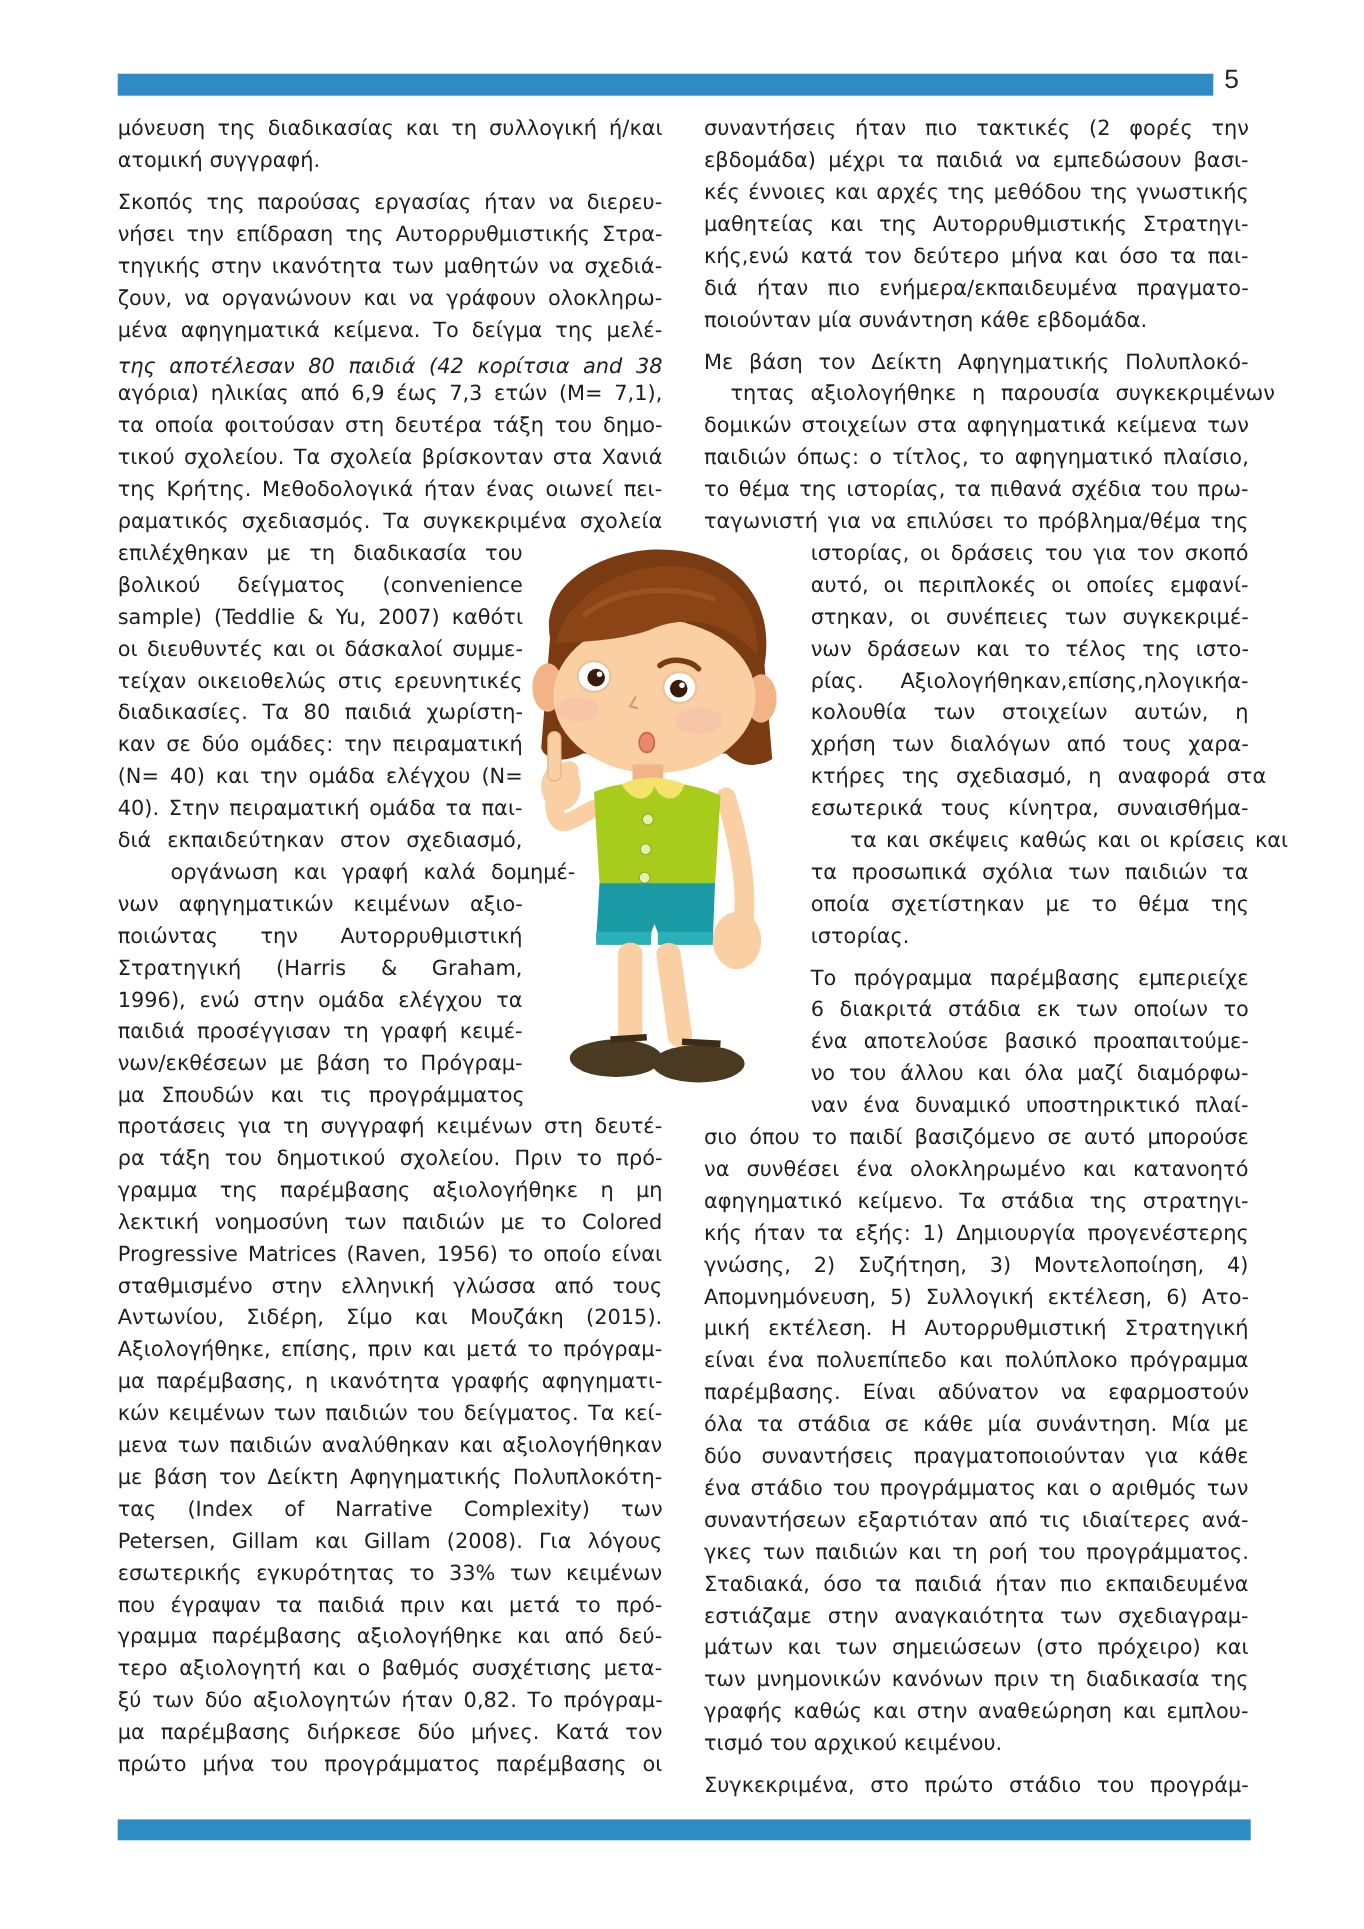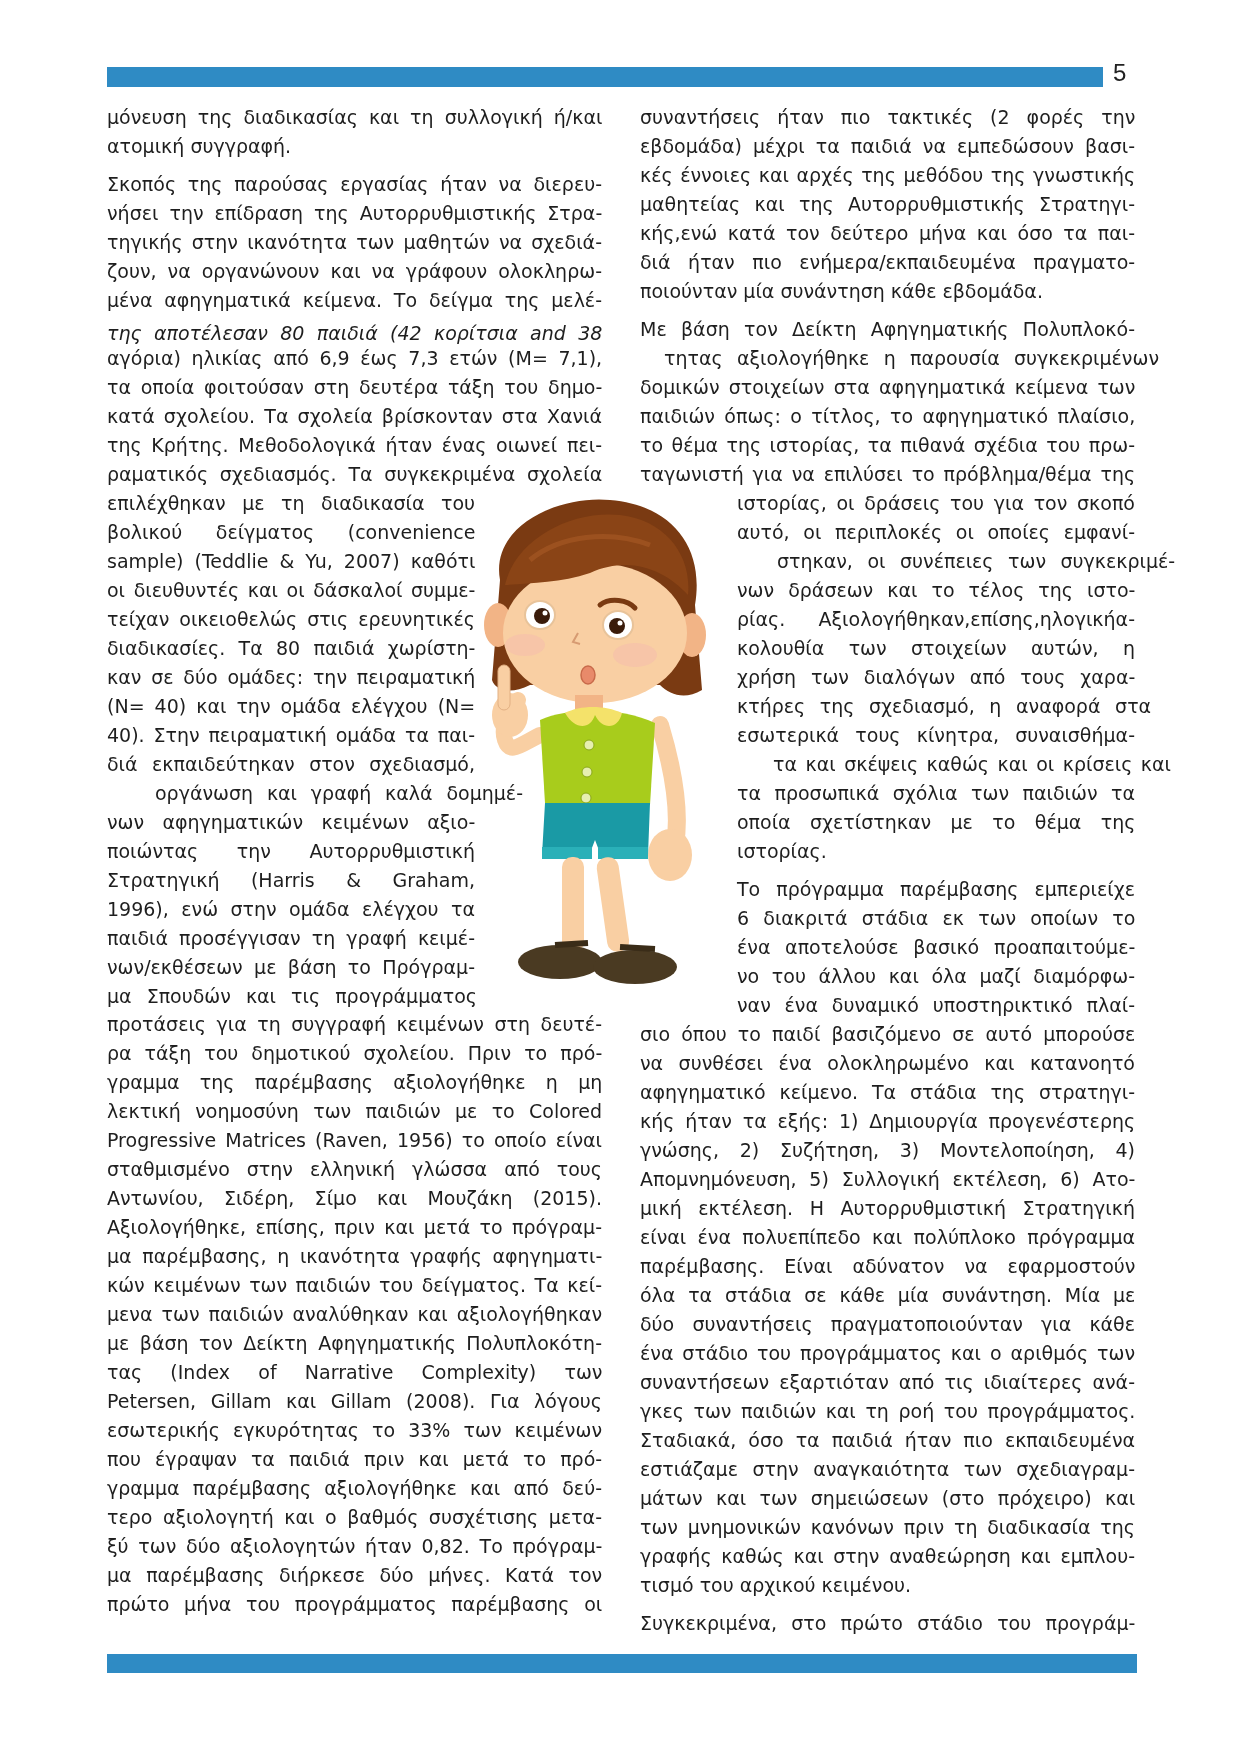--- a/index.html
+++ b/index.html
@@ -22,21 +22,21 @@
     <div class="ln" style="left: 107px; top: 105px; width: 495px; word-spacing: 5px;">μόνευση της διαδικασίας και τη συλλογική ή/και</div>
     <div class="ln last" style="left: 107px; top: 134px; width: 495px;">ατομική συγγραφή.</div>
     <div class="ln" style="left: 107px; top: 172px; width: 495px; word-spacing: 5.66667px;">Σκοπός της παρούσας εργασίας ήταν να διερευ-</div>
     <div class="ln" style="left: 107px; top: 201px; width: 495px; word-spacing: 5px;">νήσει την επίδραση της Αυτορρυθμιστικής Στρα-</div>
     <div class="ln" style="left: 107px; top: 230px; width: 495px; word-spacing: 3.16667px;">τηγικής στην ικανότητα των μαθητών να σχεδιά-</div>
     <div class="ln" style="left: 107px; top: 259px; width: 495px; word-spacing: 4.83333px;">ζουν, να οργανώνουν και να γράφουν ολοκληρω-</div>
     <div class="ln" style="left: 107px; top: 288px; width: 495px; word-spacing: 5.66667px;">μένα αφηγηματικά κείμενα. Το δείγμα της μελέ-</div>
     <div class="ln" style="left: 107px; top: 321px; width: 495px; word-spacing: 6.28571px; font-style: italic;">της αποτέλεσαν 80  παιδιά (42 κορίτσια and 38</div>
     <div class="ln" style="left: 107px; top: 346px; width: 495px; word-spacing: 4.625px;">αγόρια) ηλικίας από 6,9 έως 7,3 ετών (Μ= 7,1),</div>
     <div class="ln" style="left: 107px; top: 375px; width: 495px; word-spacing: 3.71429px;">τα οποία φοιτούσαν στη δευτέρα τάξη του δημο-</div>
-    <div class="ln" style="left: 107px; top: 404px; width: 495px; word-spacing: 2.5px;">κατά σχολείου. Τα σχολεία βρίσκονταν στα Χανιά</div>
+    <div class="ln" style="left: 107px; top: 404px; width: 495px; word-spacing: 2.5px;">τικού σχολείου. Τα σχολεία βρίσκονταν στα Χανιά</div>
     <div class="ln" style="left: 107px; top: 433px; width: 495px; word-spacing: 3.66667px;">της Κρήτης. Μεθοδολογικά ήταν ένας οιωνεί πει-</div>
     <div class="ln" style="left: 107px; top: 462px; width: 495px; word-spacing: 5.75px;">ραματικός σχεδιασμός. Τα συγκεκριμένα σχολεία</div>
     <div class="ln" style="left: 107px; top: 491px; width: 368px; word-spacing: 10.5px;">επιλέχθηκαν με τη διαδικασία του</div>
     <div class="ln" style="left: 107px; top: 520px; width: 368px; word-spacing: 27.5px;">βολικού δείγματος (convenience</div>
     <div class="ln" style="left: 107px; top: 549px; width: 368px; word-spacing: 5px;">sample) (Teddlie &amp; Yu, 2007) καθότι</div>
     <div class="ln" style="left: 107px; top: 578px; width: 368px; word-spacing: 2.6px;">οι διευθυντές και οι δάσκαλοί συμμε-</div>
     <div class="ln" style="left: 107px; top: 607px; width: 368px; word-spacing: 4px;">τείχαν οικειοθελώς στις ερευνητικές</div>
     <div class="ln" style="left: 107px; top: 636px; width: 368px; word-spacing: 7.25px;">διαδικασίες. Τα 80 παιδιά χωρίστη-</div>
     <div class="ln" style="left: 107px; top: 665px; width: 368px; word-spacing: 3.8px;">καν σε δύο ομάδες: την πειραματική</div>
     <div class="ln" style="left: 107px; top: 694px; width: 368px; word-spacing: 4px;">(Ν= 40) και την ομάδα ελέγχου (Ν=</div>
@@ -81,21 +81,21 @@
     <div class="ln" style="left: 640px; top: 250px; width: 495px; word-spacing: 11.5px;">διά ήταν πιο ενήμερα/εκπαιδευμένα πραγματο-</div>
     <div class="ln last" style="left: 640px; top: 279px; width: 495px;">ποιούνταν μία συνάντηση κάθε εβδομάδα.</div>
     <div class="ln" style="left: 640px; top: 317px; width: 495px; word-spacing: 8.2px;">Με βάση τον Δείκτη Αφηγηματικής Πολυπλοκό-</div>
     <div class="ln" style="left: 640px; top: 346px; width: 495px; word-spacing: 8.25px; margin-left: 24px;">τητας αξιολογήθηκε η παρουσία συγκεκριμένων</div>
     <div class="ln" style="left: 640px; top: 375px; width: 495px; word-spacing: 3.2px;">δομικών στοιχείων στα αφηγηματικά κείμενα των</div>
     <div class="ln" style="left: 640px; top: 404px; width: 495px; word-spacing: 3.33333px;">παιδιών όπως: ο τίτλος, το αφηγηματικό πλαίσιο,</div>
     <div class="ln" style="left: 640px; top: 433px; width: 495px; word-spacing: 2.375px;">το θέμα της ιστορίας, τα πιθανά σχέδια του πρω-</div>
     <div class="ln" style="left: 640px; top: 462px; width: 495px; word-spacing: 2.83333px;">ταγωνιστή για να επιλύσει το πρόβλημα/θέμα της</div>
     <div class="ln" style="left: 737px; top: 491px; width: 398px; word-spacing: 3.66667px;">ιστορίας, οι δράσεις του για τον σκοπό</div>
     <div class="ln" style="left: 737px; top: 520px; width: 398px; word-spacing: 7.6px;">αυτό, οι περιπλοκές οι οποίες εμφανί-</div>
-    <div class="ln" style="left: 737px; top: 549px; width: 398px; word-spacing: 8.5px; margin-left: 40px;">στηκαν, οι συνέπειες των συγκεκριμέ-</div>
+    <div class="ln" style="left: 737px; top: 549px; width: 398px; word-spacing: 8.5px;">στηκαν, οι συνέπειες των συγκεκριμέ-</div>
     <div class="ln" style="left: 737px; top: 578px; width: 398px; word-spacing: 8px;">νων δράσεων και το τέλος της ιστο-</div>
     <div class="ln" style="left: 737px; top: 607px; width: 398px; word-spacing: 27px;">ρίας.  Αξιολογήθηκαν,επίσης,ηλογικήα-</div>
     <div class="ln" style="left: 737px; top: 636px; width: 398px; word-spacing: 18.25px;">κολουθία των στοιχείων αυτών, η</div>
     <div class="ln" style="left: 737px; top: 665px; width: 398px; word-spacing: 8.8px;">χρήση των διαλόγων από τους χαρα-</div>
     <div class="ln" style="left: 737px; top: 694px; width: 398px; word-spacing: 8.6px;">κτήρες της σχεδιασμό, η αναφορά στα</div>
     <div class="ln" style="left: 737px; top: 723px; width: 398px; word-spacing: 10px;">εσωτερικά τους κίνητρα, συναισθήμα-</div>
     <div class="ln" style="left: 737px; top: 752px; width: 398px; word-spacing: 2.42857px; margin-left: 36px;">τα και σκέψεις καθώς και οι κρίσεις και</div>
     <div class="ln" style="left: 737px; top: 781px; width: 398px; word-spacing: 7.4px;">τα προσωπικά σχόλια των παιδιών τα</div>
     <div class="ln" style="left: 737px; top: 810px; width: 398px; word-spacing: 13.4px;">οποία σχετίστηκαν με το θέμα της</div>
     <div class="ln last" style="left: 737px; top: 839px; width: 398px;">ιστορίας.</div>

